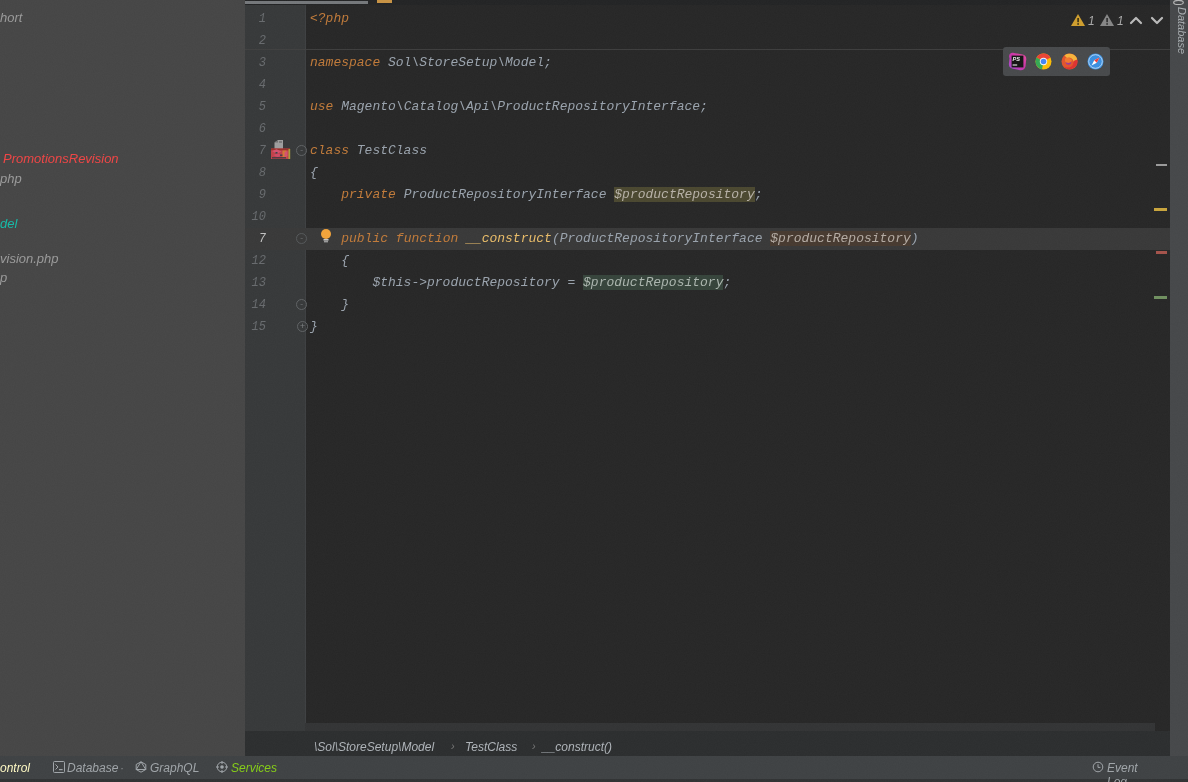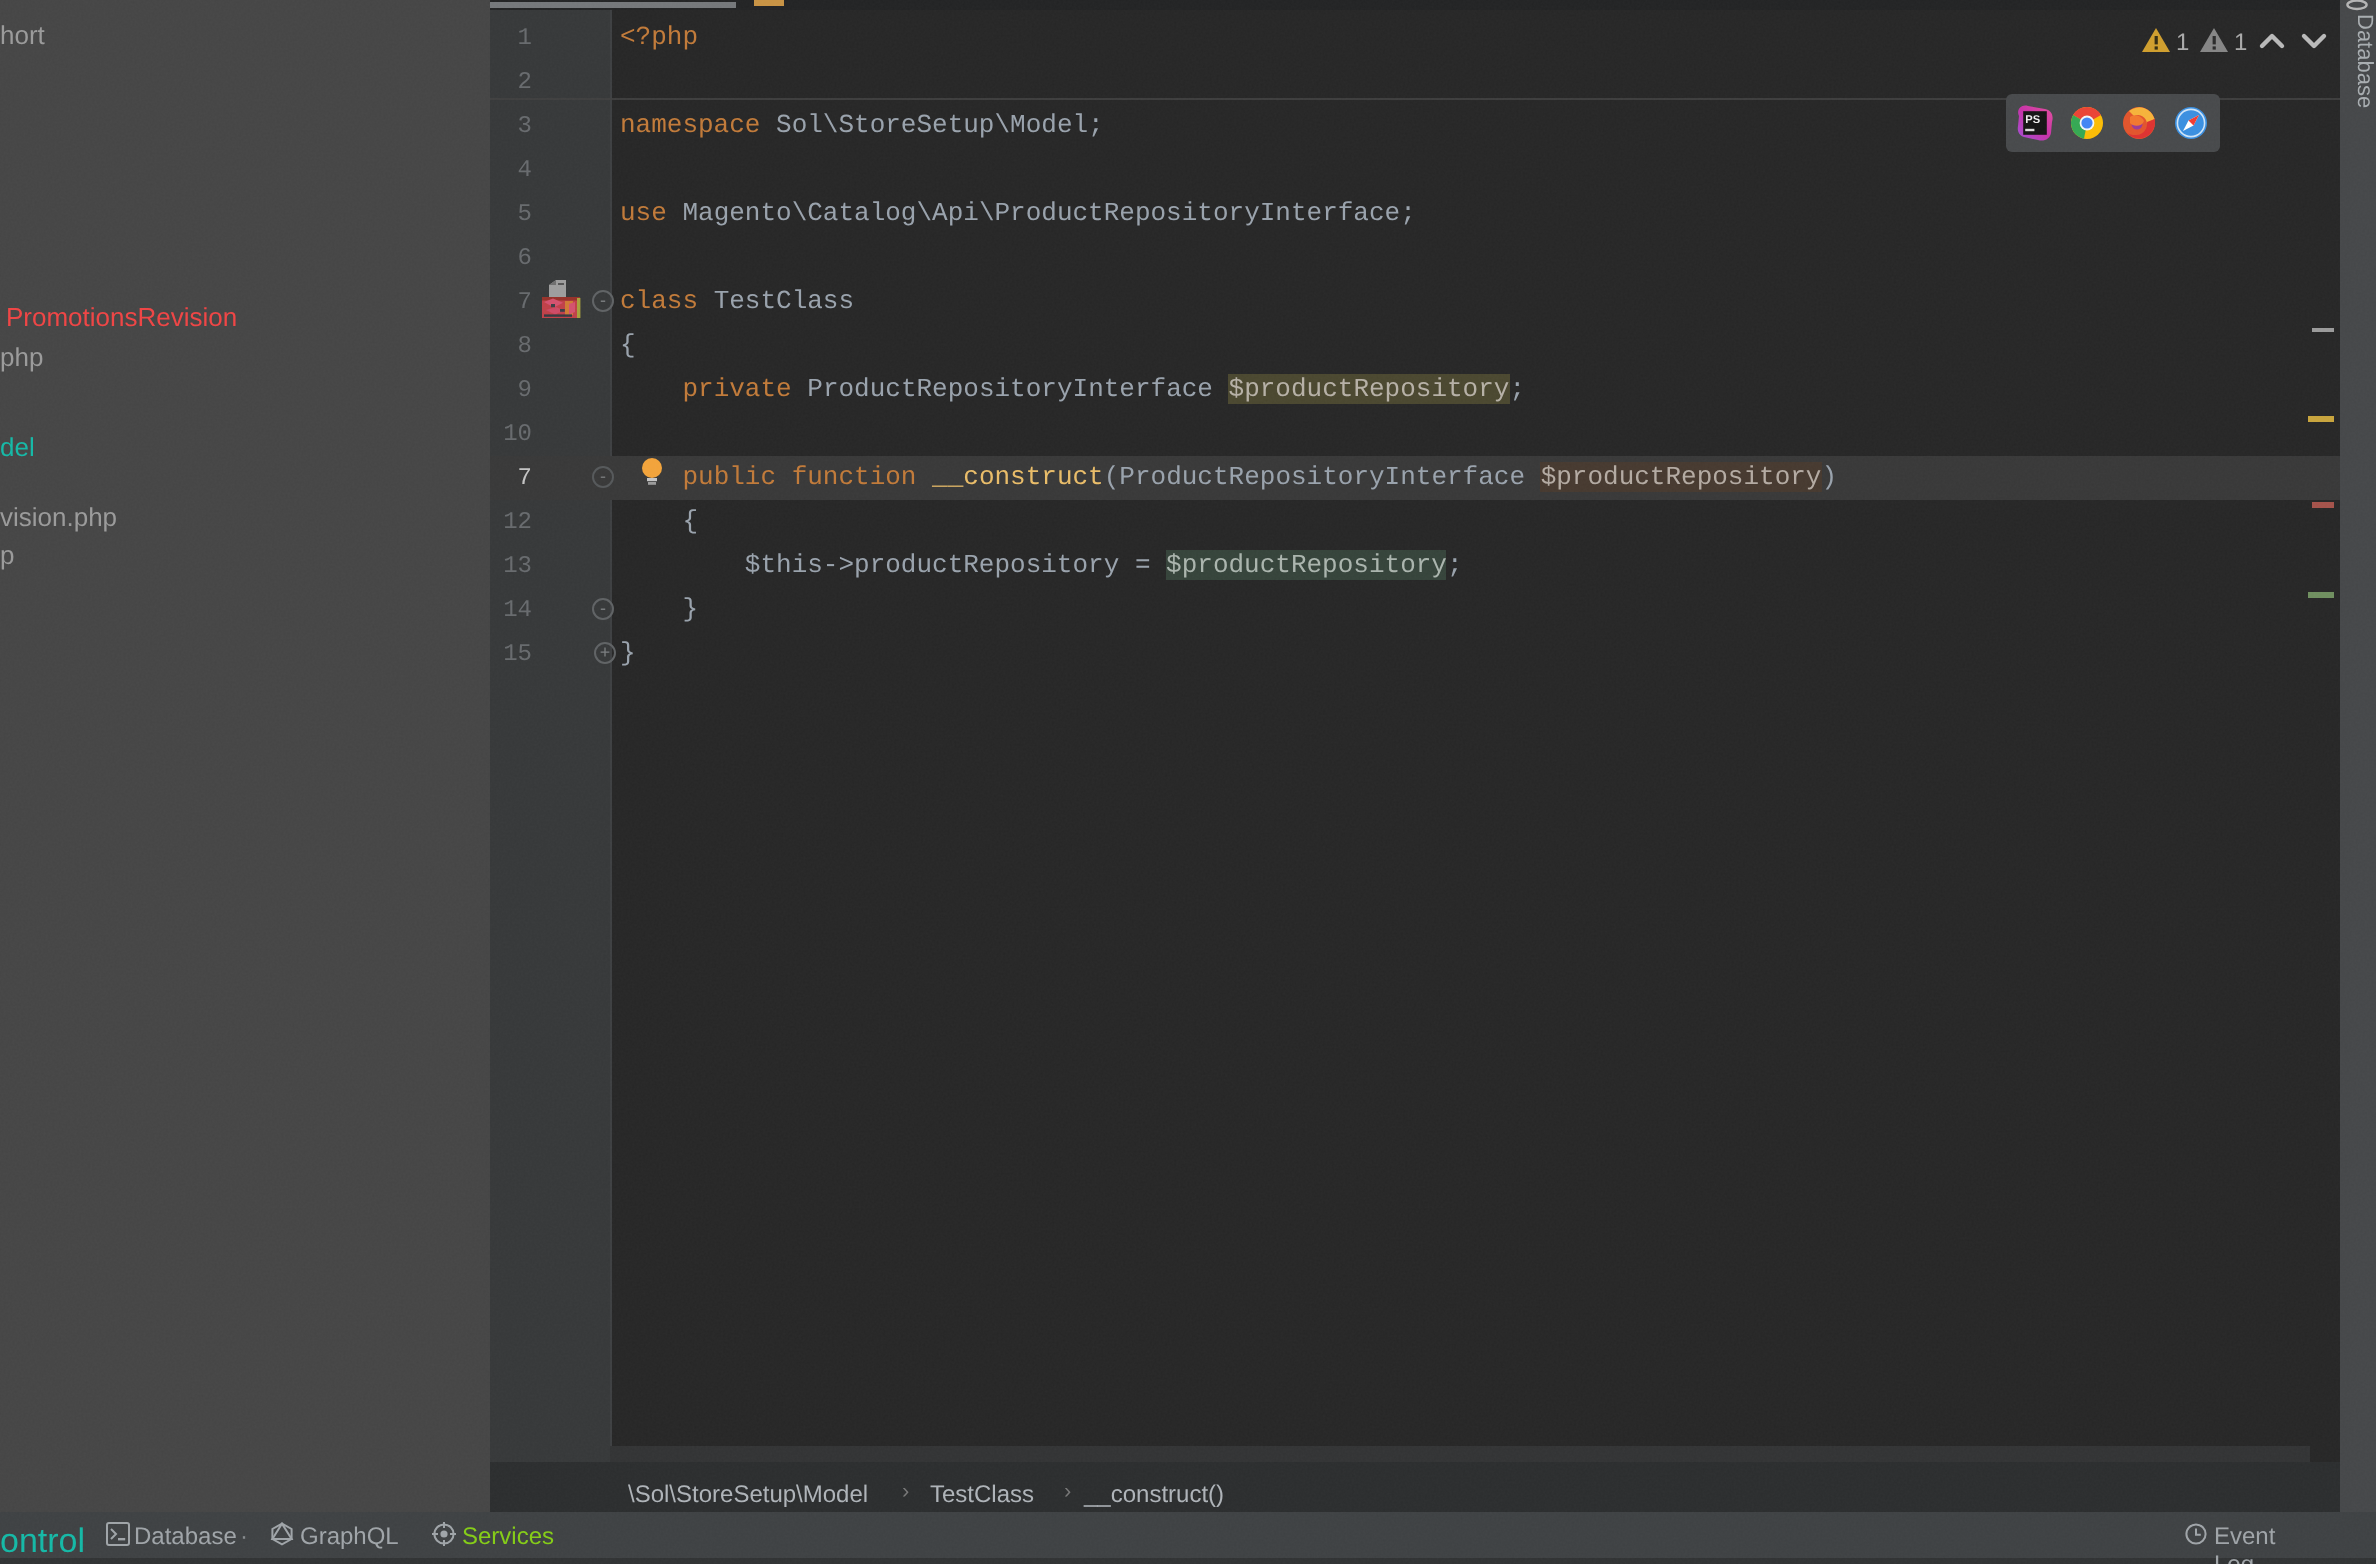--- a/index.html
+++ b/index.html
@@ -1,18 +1,18 @@
 <!DOCTYPE html>
 <html><head>
 <meta charset="utf-8">
 <style>
   html,body{margin:0;padding:0;}
   body{width:1188px;height:782px;overflow:hidden;background:#262626;font-family:"Liberation Sans",sans-serif;}
   .abs{position:absolute;}
-  #root{position:relative;width:956px;height:782px;}
+  #root{position:relative;width:956px;height:782px;font-style:italic;}
   .mono{font-family:"Liberation Mono",monospace;}
   .kw{color:#c17a39;}
   .txt{color:#99a2ac;}
   .fn{color:#e9bc68;}
   pre{margin:0;}
 </style>
 </head>
 <body>
 <div id="root">
 
@@ -85,21 +85,21 @@
 
   <div class="abs" style="left:245px;top:731px;width:925px;height:25px;background:#2b2d2e;"></div>
   <div class="abs" style="left:314px;top:740px;font-size:12px;color:#aeb3b8;">\Sol\StoreSetup\Model</div>
   <div class="abs" style="left:451px;top:740px;font-size:11px;color:#777;">›</div>
   <div class="abs" style="left:465px;top:740px;font-size:12px;color:#aeb3b8;">TestClass</div>
   <div class="abs" style="left:532px;top:740px;font-size:11px;color:#777;">›</div>
   <div class="abs" style="left:542px;top:740px;font-size:12px;color:#aeb3b8;">__construct()</div>
 
   <div class="abs" style="left:0;top:756px;width:1188px;height:23px;background:#3e4143;"></div>
   <div class="abs" style="left:0;top:779px;width:1188px;height:3px;background:#303233;"></div>
-  <div class="abs" style="left:0;top:761px;font-size:17px;color:#14b8a6;">ontrol</div>
+  <div class="abs" style="left:0;top:761px;font-size:12px;color:#fef9c3;">ontrol</div>
   <svg class="abs" style="left:53px;top:761px;" width="12" height="12" viewBox="0 0 12 12">
     <rect x="0.5" y="0.5" width="11" height="11" rx="1" fill="none" stroke="#9fa4a8"></rect>
     <path d="M2.5 3.5 L5 6 L2.5 8.5" stroke="#9fa4a8" fill="none"></path>
     <rect x="6" y="8" width="3.6" height="1.2" fill="#9fa4a8"></rect>
   </svg>
   <div class="abs" style="left:67px;top:761px;font-size:12px;color:#9fa4a8;">Database</div>
   <div class="abs" style="left:120px;top:761px;font-size:12px;color:#85898c;">·</div>
   <svg class="abs" style="left:135px;top:761px;" width="12" height="12" viewBox="0 0 12 12">
     <path d="M6 0.8 L10.8 3.5 L10.8 8.5 L6 11.2 L1.2 8.5 L1.2 3.5 Z" fill="none" stroke="#9fa4a8"></path>
     <path d="M1.2 8.5 L6 0.8 L10.8 8.5 Z" fill="none" stroke="#9fa4a8"></path>

